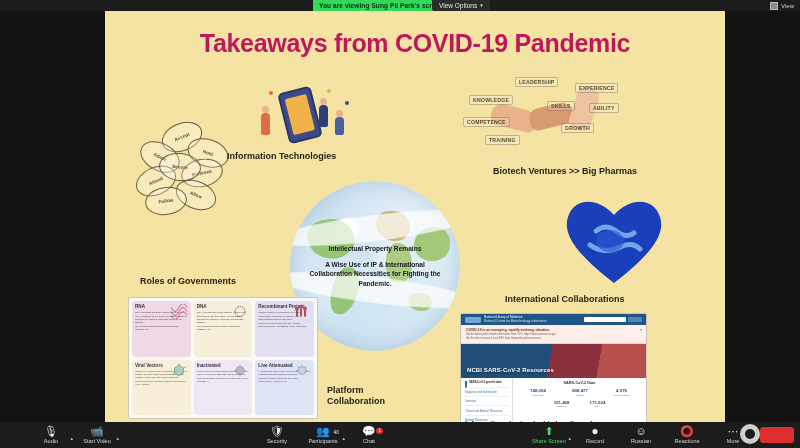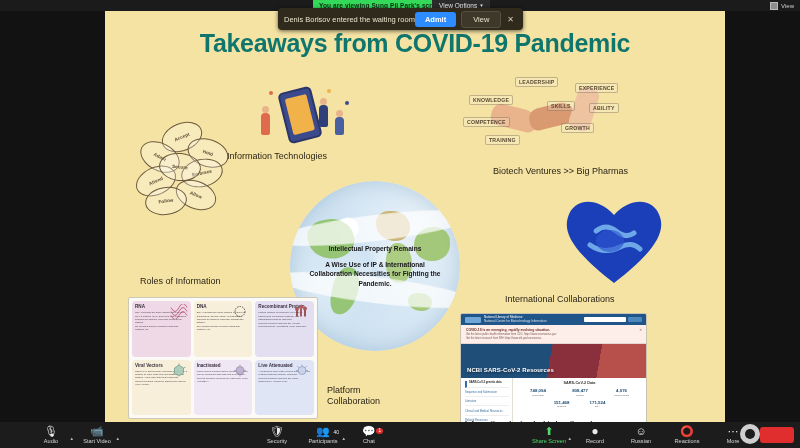--- a/index.html
+++ b/index.html
@@ -25,24 +25,24 @@
     padding:3px 10px;margin-right:5px;border:none;cursor:pointer;}
   .toast-view{background:#3d382a;color:#e9e2cd;font-size:7.5px;border-radius:3px;
     padding:3px 11px;margin-right:3px;border:1px solid #55503f;cursor:pointer;}
   .toast-close{color:#cfc8b5;font-size:8px;padding:2px 3px;cursor:pointer;}
 
   
   .slide{position:absolute;left:105px;top:11px;width:620px;height:418px;background:#f5e3a4;overflow:hidden;}
   .side-dark-l{position:absolute;left:0;top:11px;width:105px;height:418px;background:#121212;}
   .side-dark-r{position:absolute;left:725px;top:11px;width:75px;height:418px;background:#121212;}
 
-  .slide-title{position:absolute;left:0;right:0;top:18px;text-align:center;color:#0f766e;
+  .slide-title{position:absolute;left:0;right:0;top:18px;text-align:center;color:#be185d;
     font-size:25px;font-weight:700;letter-spacing:-.3px;}
 
-  .lbl{position:absolute;color:#241f12;font-size:9px;font-weight:400;white-space:nowrap;}
+  .lbl{position:absolute;color:#241f12;font-size:9px;font-weight:700;white-space:nowrap;}
   .lbl.two{white-space:normal;line-height:11px;}
 
   
   .globe{position:absolute;left:185px;top:170px;width:170px;height:170px;border-radius:50%;
     background:
       radial-gradient(circle at 34% 28%, #ffffff 0 6%, rgba(255,255,255,0) 7%),
       conic-gradient(from 200deg at 50% 50%, #cfe3f2 0deg, #dbeaf5 40deg, #cfe3f2 120deg, #e6f0f8 200deg, #cfe3f2 360deg),
       #d7e8f4;
     box-shadow:inset 0 0 22px rgba(120,160,190,.45);}
   .continent{position:absolute;background:#8fc26a;border-radius:40% 55% 45% 60%;opacity:.92;}
@@ -242,21 +242,21 @@
       <svg class="heart-svg" width="108" height="100" viewBox="0 0 108 100">
         <path d="M54 94 C 18 66, 2 46, 8 28 C 13 10, 36 6, 54 26 C 72 6, 95 10, 100 28 C 106 46, 90 66, 54 94 Z" fill="#1b3fb8"></path>
         <path d="M36 42 q 10 -8 20 0 q 10 8 18 2" stroke="#6ea8e8" stroke-width="5" fill="none" stroke-linecap="round"></path>
         <path d="M30 56 q 14 10 30 2 q 12 -6 20 2" stroke="#6ea8e8" stroke-width="5" fill="none" stroke-linecap="round"></path>
         <ellipse cx="50" cy="52" rx="14" ry="11" fill="#2d55cf" opacity=".65"></ellipse>
       </svg>
     </div>
 
     <div class="lbl" style="left:122px;top:140px;">Information Technologies</div>
     <div class="lbl" style="left:388px;top:155px;">Biotech Ventures &gt;&gt; Big Pharmas</div>
-    <div class="lbl" style="left:35px;top:265px;">Roles of Information</div>
+    <div class="lbl" style="left:35px;top:265px;">Roles of Governments</div>
     <div class="lbl" style="left:400px;top:283px;">International Collaborations</div>
     <div class="lbl two" style="left:222px;top:374px;width:60px;">Platform Collaboration</div>
 
     <div class="grid-panel">
       <div class="grid-rows">
         <div class="vcard" style="background:#efd9e6;">
           <div class="vt">RNA</div>
           <svg class="vicon" viewBox="0 0 36 28">
             <path d="M2 6 q8 16 16 0 q8 -16 16 0" stroke="#b8526f" stroke-width="2" fill="none"></path>
             <path d="M2 14 q8 16 16 0 q8 -16 16 0" stroke="#b8526f" stroke-width="2" fill="none"></path>
@@ -411,26 +411,20 @@
     <div class="share-banner">You are viewing Sung Pil Park's screen</div>
     <div class="view-options">
       <span>View Options</span><span class="caret">▾</span>
     </div>
     <div class="topright-view">
       <span class="tr-sq"></span>
       <span>View</span>
     </div>
   </div>
 
-  <div class="toast">
-    <div class="toast-msg">Denis Borisov entered the waiting room</div>
-    <div class="toast-admit">Admit</div>
-    <div class="toast-view">View</div>
-    <div class="toast-close">✕</div>
-  </div>
 
   <div class="toolbar">
     <div class="tb-left">
       <div class="tbi">
         <span class="gl">🎙</span>
         <span class="cap">Audio</span>
         <span class="up">▴</span>
       </div>
       <div class="tbi">
         <span class="gl">📹</span>

